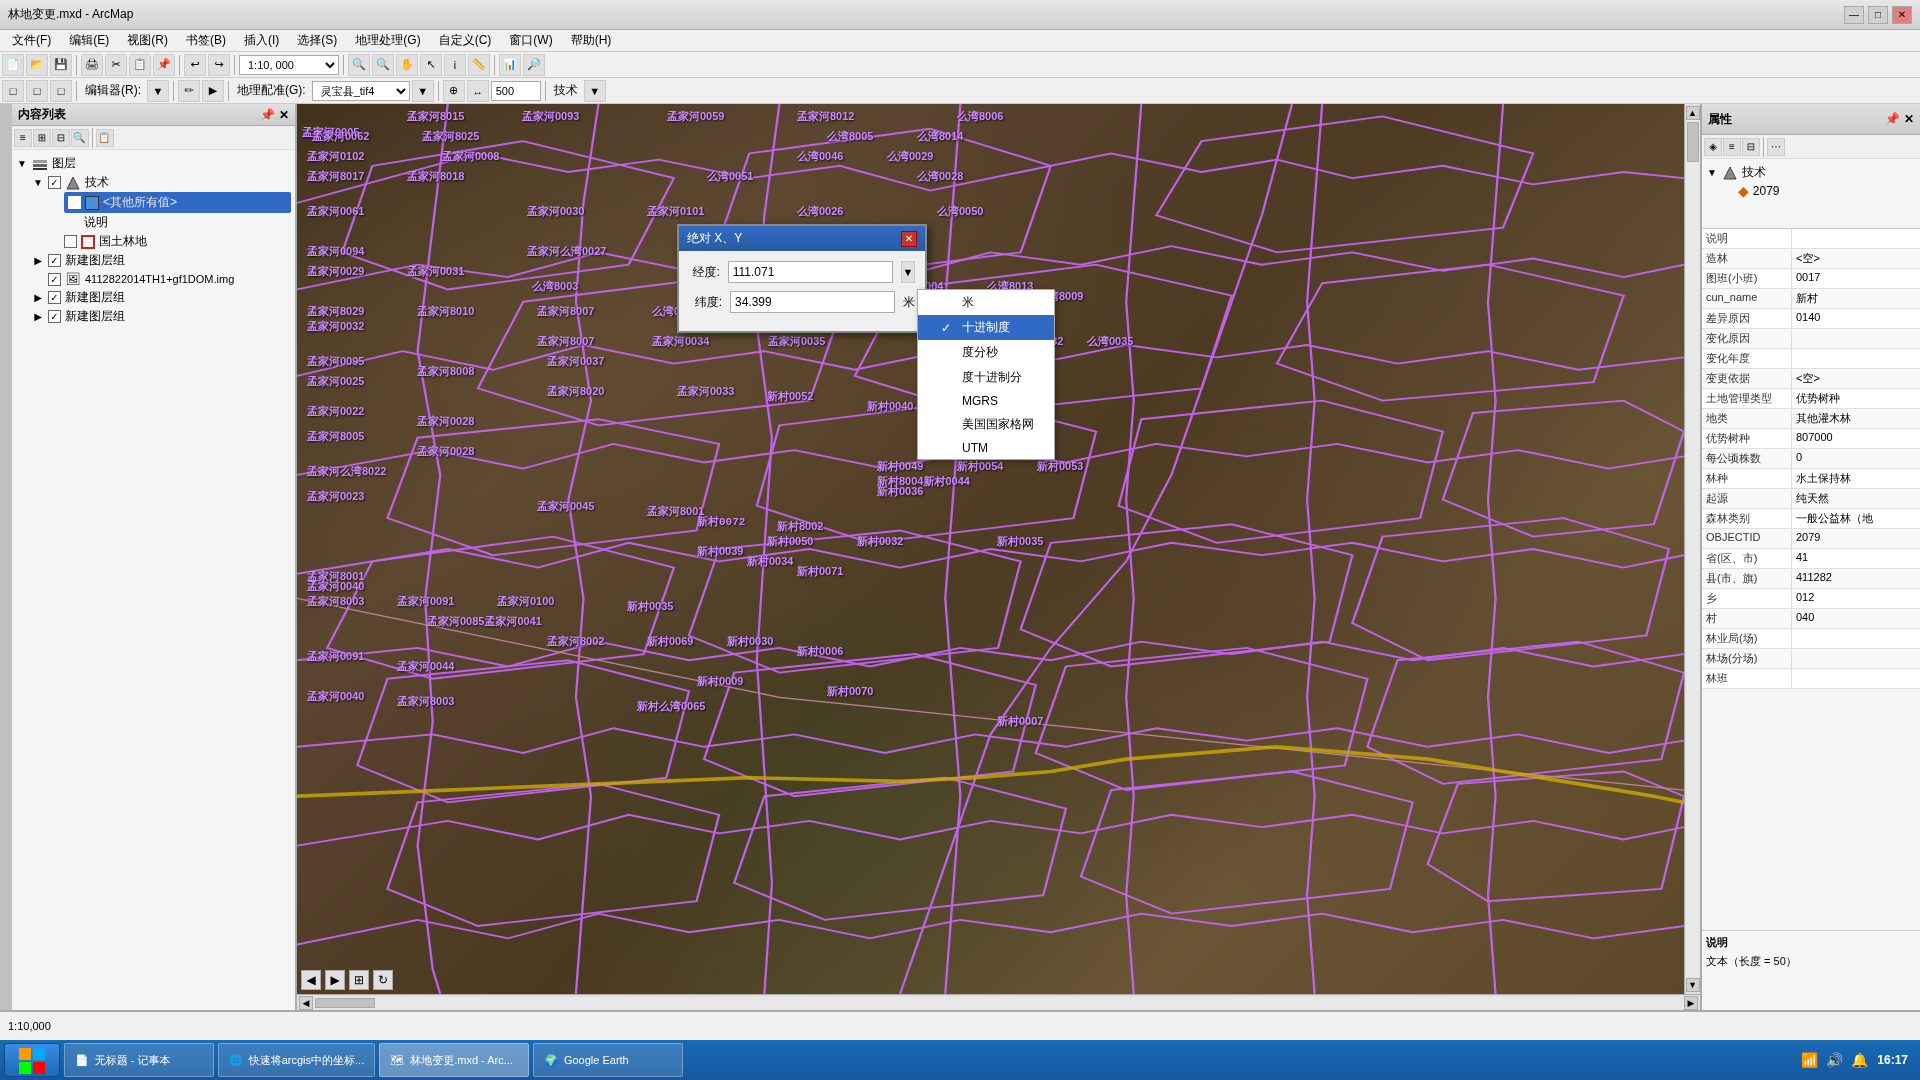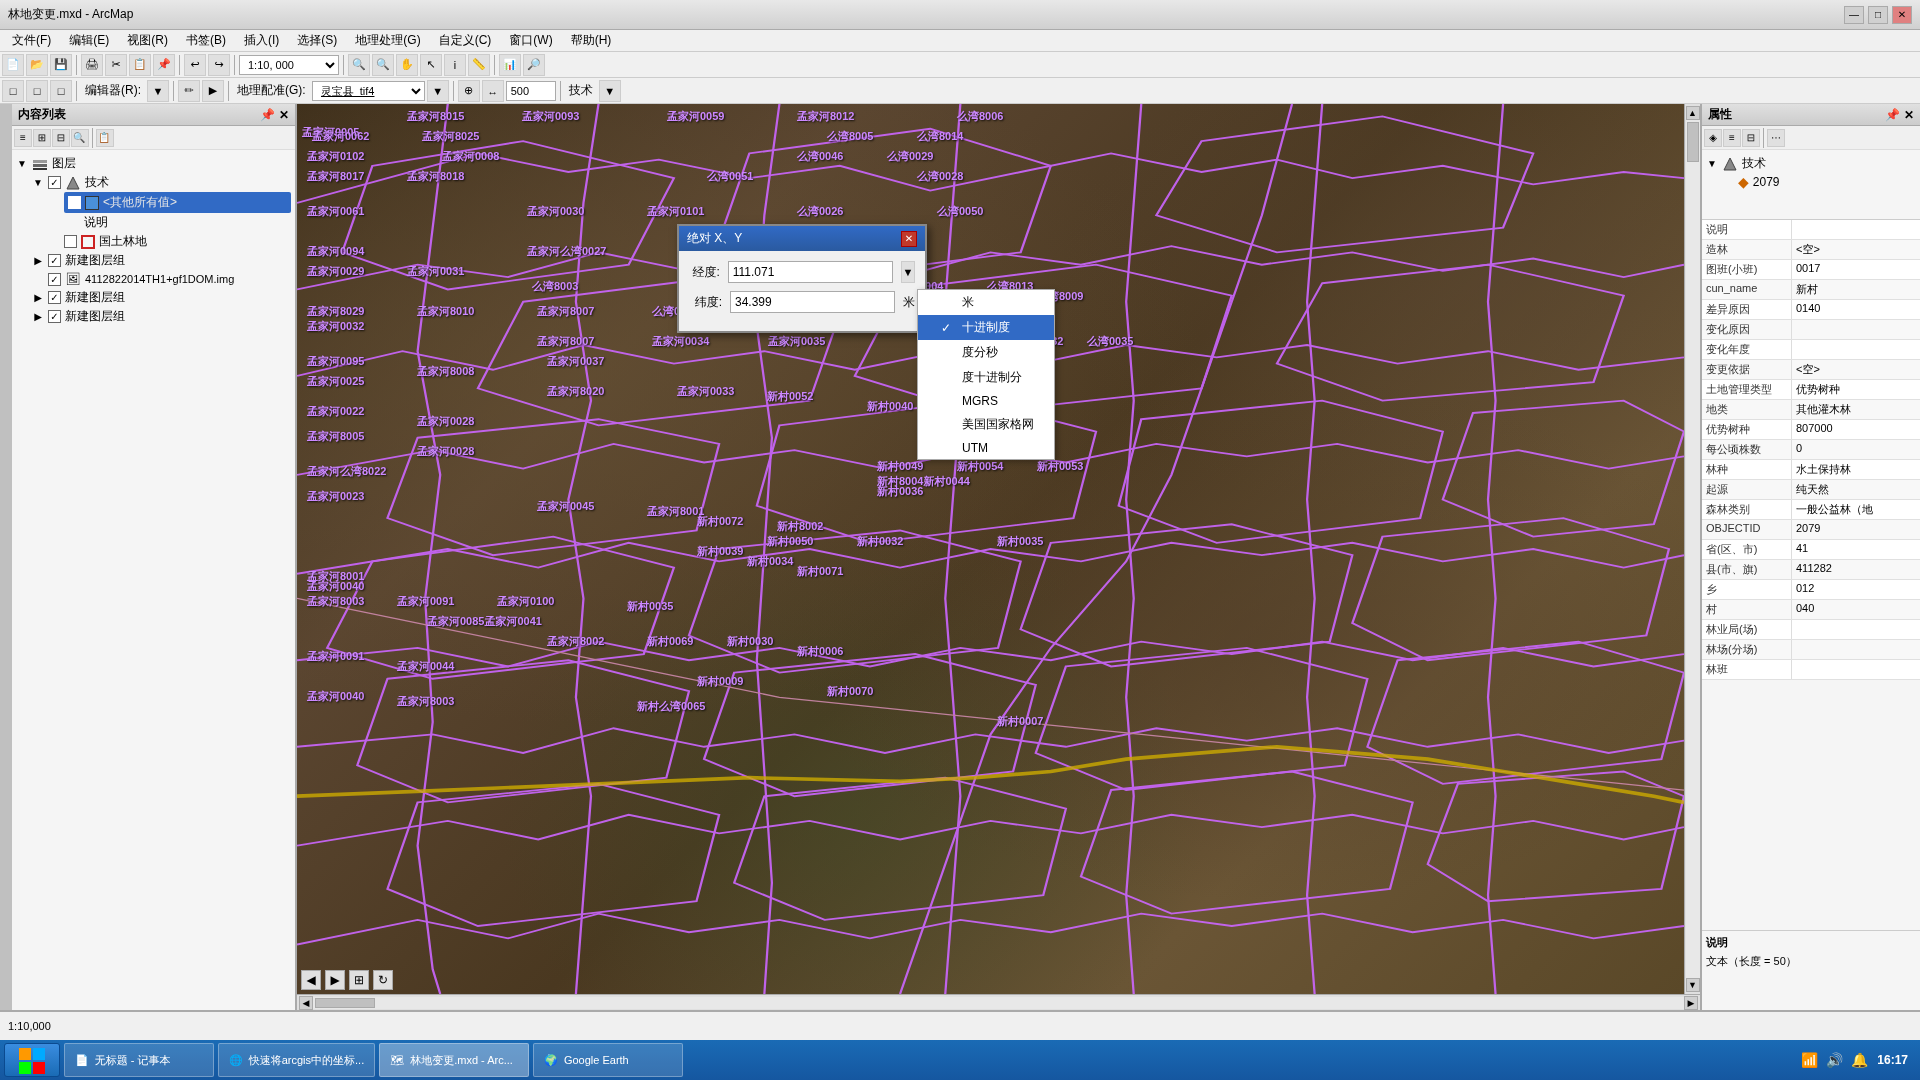--- a/index.html
+++ b/index.html
@@ -116,21 +116,21 @@
     }
     .dropdown-item.active { }
     .dropdown-check { width: 16px; display: flex; align-items: center; justify-content: center; }
 
     
     #right-panel {
       width: 220px; min-width: 220px; background: #f5f5f5; border-left: 2px solid #aaa;
       display: flex; flex-direction: column;
     }
     #right-panel-header {
-      height: 22px; background: linear-gradient(to bottom, #e0e0e0, #cccccc);
+      height: 31px; background: linear-gradient(to bottom, #e0e0e0, #cccccc);
       border-bottom: 1px solid #aaa; display: flex; align-items: center;
       padding: 0 6px; font-size: 12px; font-weight: bold;
       justify-content: space-between;
     }
     #right-panel-toolbar {
       height: 24px; background: #f0f0f0; border-bottom: 1px solid #ddd;
       display: flex; align-items: center; padding: 0 2px; gap: 1px;
     }
     #right-panel-tree {
       height: 70px; border-bottom: 1px solid #ccc; padding: 4px;
@@ -275,21 +275,21 @@
   <div class="tb-btn">□</div>
   <div class="tb-btn">□</div>
   <div class="tb-sep"></div>
   <span style="font-size:12px; margin: 0 4px;">编辑器(R):</span>
   <div class="tb-btn">▼</div>
   <div class="tb-sep"></div>
   <div class="tb-btn">✏</div>
   <div class="tb-btn">▶</div>
   <div class="tb-sep"></div>
   <span style="font-size:12px; margin: 0 4px;">地理配准(G):</span>
-  <select class="tb-input" style="width:113px;text-decoration:underline;">
+  <select class="tb-input" style="width:98px;">
     <option>灵宝县_tif4</option>
   </select>
   <div class="tb-btn">▼</div>
   <div class="tb-sep"></div>
   <div class="tb-btn">⊕</div>
   <div class="tb-btn">↔</div>
   <input class="tb-input" style="width: 50px;" value="500">
   <div class="tb-sep"></div>
   <span style="font-size:12px; margin: 0 4px;">技术</span>
   <div class="tb-btn">▼</div>
@@ -505,21 +505,21 @@
         <div class="map-label" style="top:340px; left:120px;">孟家河0028</div>
         <div class="map-label" style="top:360px; left:10px;">孟家河么湾8022</div>
         <div class="map-label" style="top:355px; left:580px;">新村0049</div>
         <div class="map-label" style="top:355px; left:660px;">新村0054</div>
         <div class="map-label" style="top:355px; left:740px;">新村0053</div>
         <div class="map-label" style="top:370px; left:580px;">新村8004新村0044</div>
         <div class="map-label" style="top:380px; left:580px;">新村0036</div>
         <div class="map-label" style="top:385px; left:10px;">孟家河0023</div>
         <div class="map-label" style="top:395px; left:240px;">孟家河0045</div>
         <div class="map-label" style="top:400px; left:350px;">孟家河8001</div>
-        <div class="map-label" style="top:410px; left:400px;">新村0072</div>
+        <div class="map-label" style="top:410px; left:400px;font-family:Liberation Mono, monospace;">新村0072</div>
         <div class="map-label" style="top:415px; left:480px;">新村8002</div>
         <div class="map-label" style="top:430px; left:470px;">新村0050</div>
         <div class="map-label" style="top:430px; left:560px;">新村0032</div>
         <div class="map-label" style="top:430px; left:700px;">新村0035</div>
         <div class="map-label" style="top:440px; left:400px;">新村0039</div>
         <div class="map-label" style="top:450px; left:450px;">新村0034</div>
         <div class="map-label" style="top:460px; left:500px;">新村0071</div>
         <div class="map-label" style="top:465px; left:10px;">孟家河8001</div>
         <div class="map-label" style="top:475px; left:10px;">孟家河0040</div>
         <div class="map-label" style="top:490px; left:10px;">孟家河8003</div>

